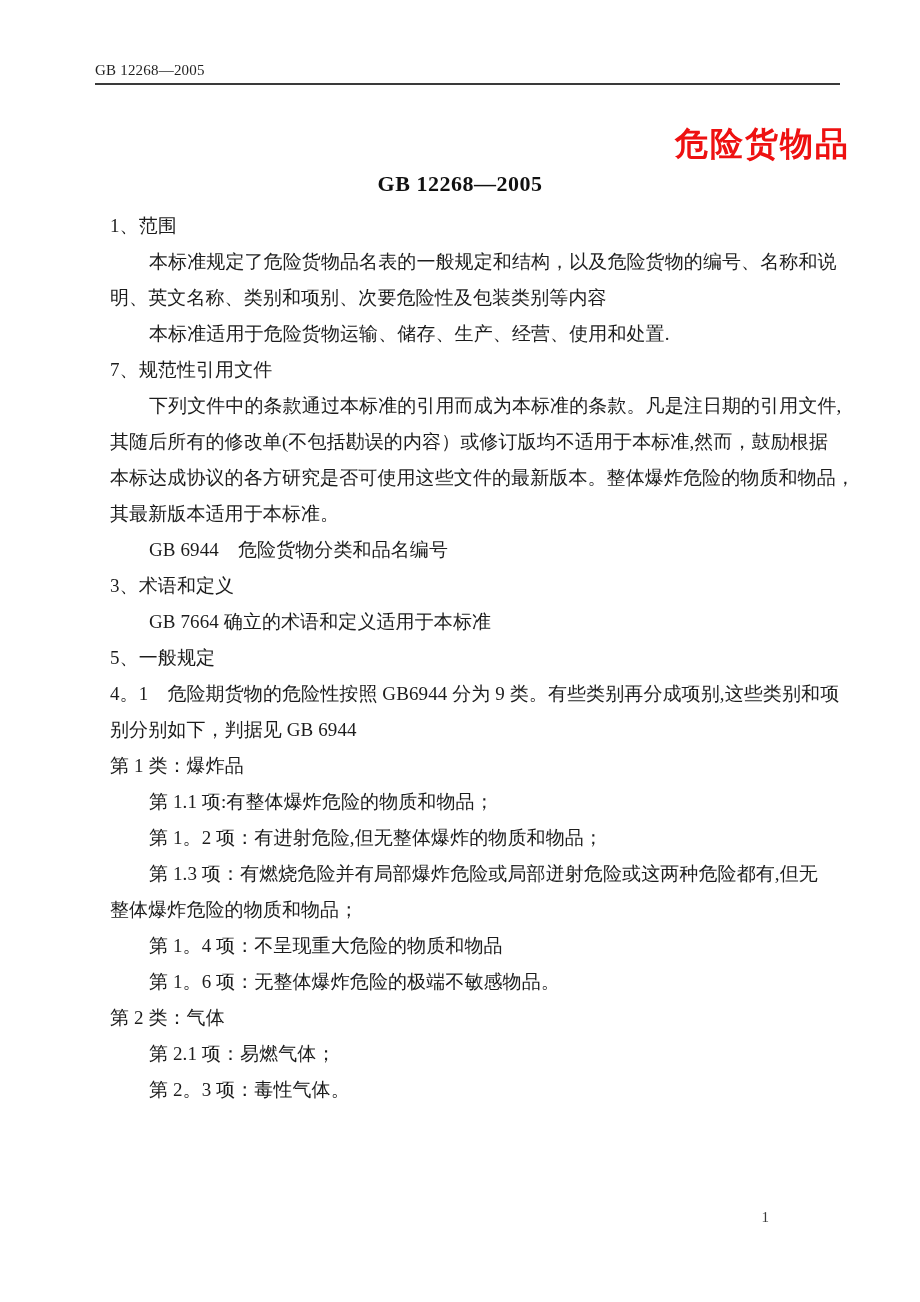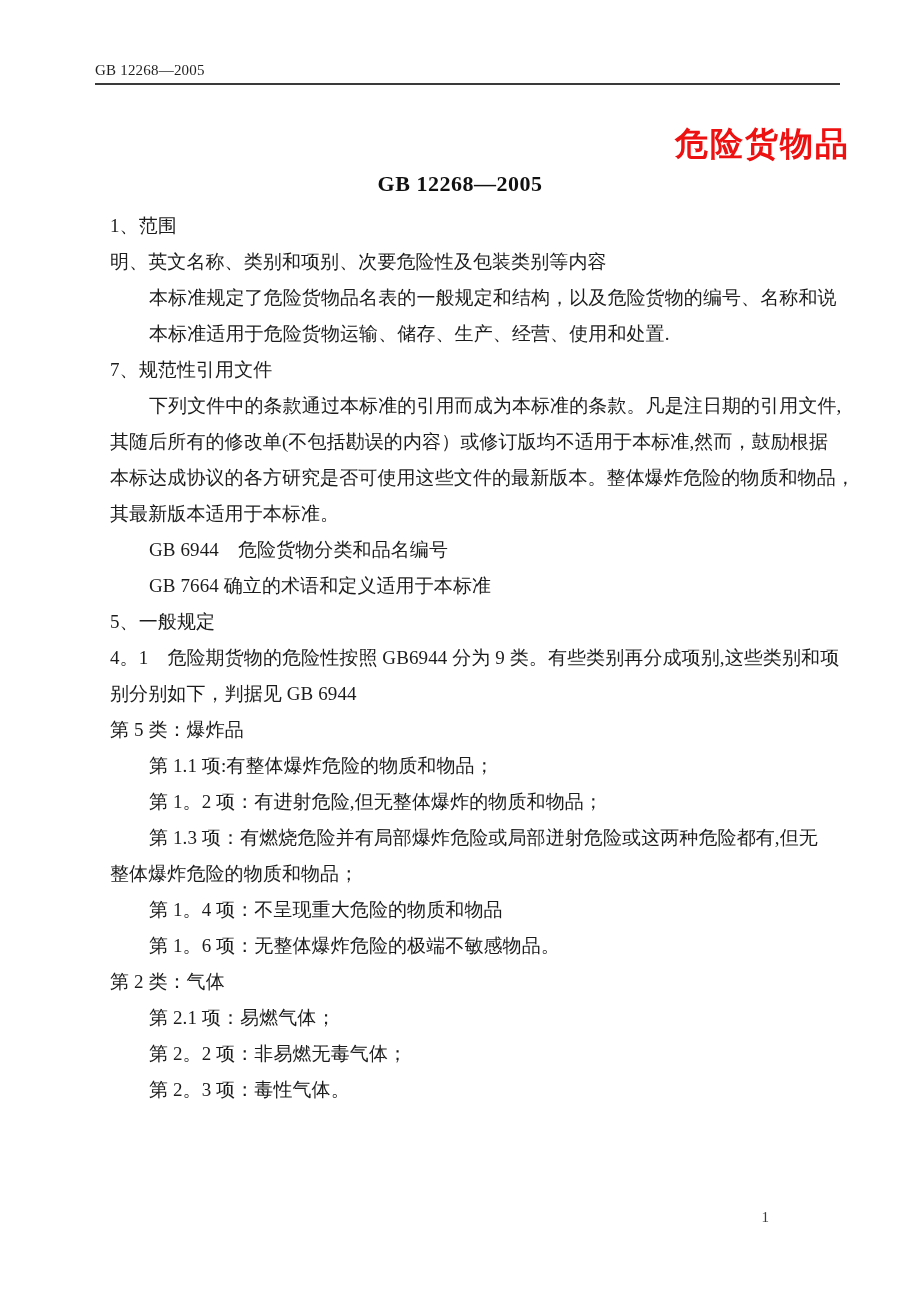--- a/index.html
+++ b/index.html
@@ -109,41 +109,41 @@
     <div class="header-text">GB 12268—2005</div>
     <div class="header-rule"></div>
   </div>
 
   <div class="doc-title" style="color: rgb(238, 17, 17);">危险货物品名表</div>
 
   <div class="doc-subtitle">GB 12268—2005</div>
 
   <div class="body-block" id="body-block">
       <div class="line">1、范围</div>
+      <div class="line indent">本标准规定了危险货物品名表的一般规定和结构，以及危险货物的编号、名称和说</div>
       <div class="line">明、英文名称、类别和项别、次要危险性及包装类别等内容</div>
-      <div class="line indent">本标准规定了危险货物品名表的一般规定和结构，以及危险货物的编号、名称和说</div>
       <div class="line indent">本标准适用于危险货物运输、储存、生产、经营、使用和处置.</div>
       <div class="line">7、规范性引用文件</div>
       <div class="line indent">下列文件中的条款通过本标准的引用而成为本标准的条款。凡是注日期的引用文件,</div>
       <div class="line">其随后所有的修改单(不包括勘误的内容）或修订版均不适用于本标准,然而，鼓励根据</div>
       <div class="line">本标达成协议的各方研究是否可使用这些文件的最新版本。整体爆炸危险的物质和物品，</div>
       <div class="line">其最新版本适用于本标准。</div>
       <div class="line indent">GB 6944　危险货物分类和品名编号</div>
+      <div class="line">3、术语和定义</div>
       <div class="line indent">GB 7664 确立的术语和定义适用于本标准</div>
       <div class="line">5、一般规定</div>
       <div class="line">4。1　危险期货物的危险性按照 GB6944 分为 9 类。有些类别再分成项别,这些类别和项</div>
       <div class="line">别分别如下，判据见 GB 6944</div>
-      <div class="line">第 5 类：爆炸品</div>
+      <div class="line">第 1 类：爆炸品</div>
       <div class="line indent">第 1.1 项:有整体爆炸危险的物质和物品；</div>
       <div class="line indent">第 1。2 项：有进射危险,但无整体爆炸的物质和物品；</div>
       <div class="line indent">第 1.3 项：有燃烧危险并有局部爆炸危险或局部迸射危险或这两种危险都有,但无</div>
       <div class="line">整体爆炸危险的物质和物品；</div>
       <div class="line indent">第 1。4 项：不呈现重大危险的物质和物品</div>
       <div class="line indent">第 1。6 项：无整体爆炸危险的极端不敏感物品。</div>
       <div class="line">第 2 类：气体</div>
       <div class="line indent">第 2.1 项：易燃气体；</div>
-      <div class="line indent">第 2。2 项：非易燃无毒气体；</div>
       <div class="line indent">第 2。3 项：毒性气体。</div>
     </div>
 
   <div class="page-number">1</div>
 
 </div>
 
 </body></html>

